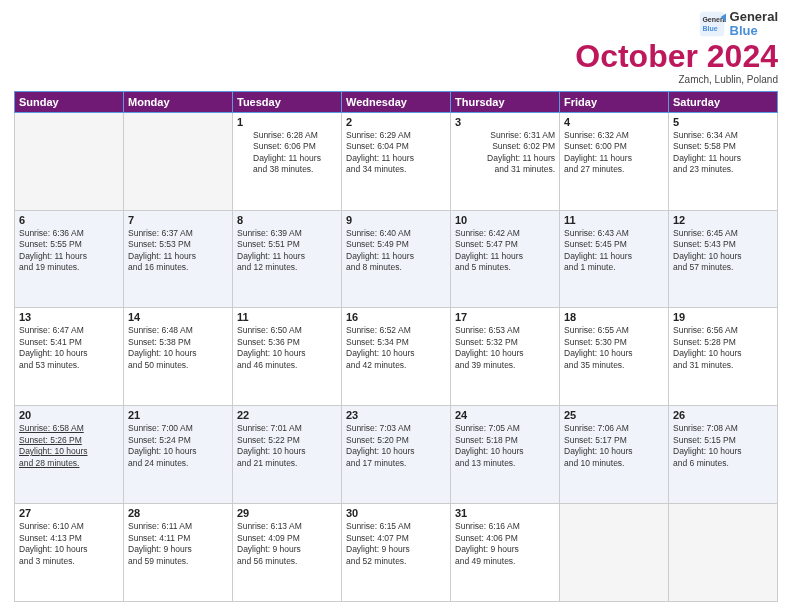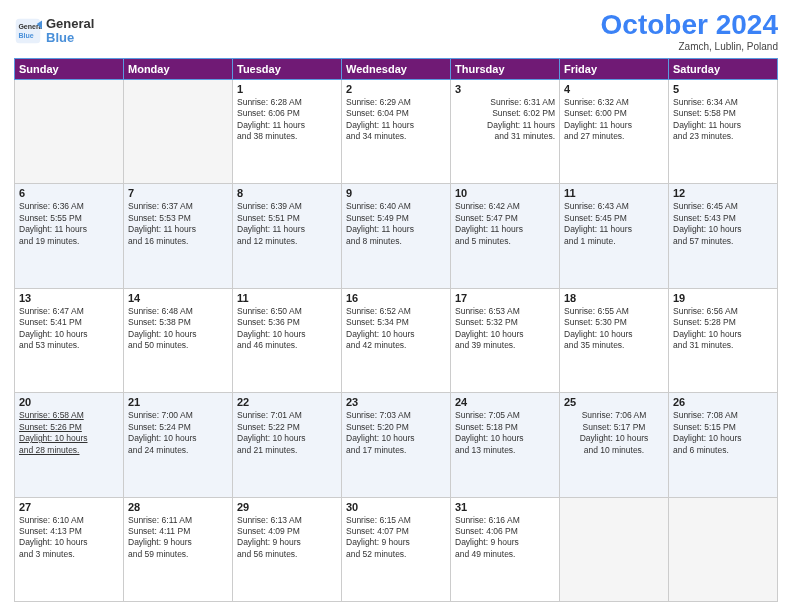--- a/index.html
+++ b/index.html
@@ -14,22 +14,23 @@
       width: 792px;
       height: 612px;
       background: #fff;
       padding: 10px 14px 10px 14px;
       display: flex;
       flex-direction: column;
     }
     .header {
       display: flex;
       justify-content: space-between;
-      align-items: center;
+      align-items: flex-end;
       margin-bottom: 6px;
+      flex-direction: column;
     }
     .logo {
       display: flex;
       align-items: center;
       gap: 4px;
     }
     .logo-text {
       display: flex;
       flex-direction: column;
       font-size: 13px;
@@ -39,23 +40,23 @@
     .logo-text span:first-child { color: #333; }
     .logo-text span:last-child { color: #4a90d9; }
     .logo-icon {
       width: 28px;
       height: 28px;
     }
     .title-block {
       text-align: right;
     }
     .title-block h1 {
-      font-size: 28px;
+      font-size: 32px;
       font-weight: bold;
-      color: #3b82f6;
+      color: #be185d;
       line-height: 1.1;
     }
     .title-block h2 {
       font-size: 10px;
       font-weight: normal;
       color: #444;
     }
     .calendar {
       flex: 1;
       border: 1px solid #ccc;
@@ -132,21 +133,21 @@
           <th>Friday</th>
           <th>Saturday</th>
         </tr>
     </thead>
     <tbody id="calendar-body">
     <tr>
           <td class="empty"></td>
           <td class="empty"></td>
           <td>
             <div class="day-num">1</div>
-            <div class="day-detail" style="white-space: pre-line;">Sunrise: 6:28 AM
+            <div class="day-detail" style="white-space: pre-line; margin-left: 16px;">Sunrise: 6:28 AM
 Sunset: 6:06 PM
 Daylight: 11 hours
 and 38 minutes.</div>
           </td>
           <td>
             <div class="day-num">2</div>
             <div class="day-detail" style="white-space: pre-line;">Sunrise: 6:29 AM
 Sunset: 6:04 PM
 Daylight: 11 hours
 and 34 minutes.</div>
@@ -306,21 +307,21 @@
           </td>
           <td>
             <div class="day-num">24</div>
             <div class="day-detail" style="white-space: pre-line;">Sunrise: 7:05 AM
 Sunset: 5:18 PM
 Daylight: 10 hours
 and 13 minutes.</div>
           </td>
           <td>
             <div class="day-num">25</div>
-            <div class="day-detail" style="white-space: pre-line; text-align: center;">Sunrise: 7:06 AM
+            <div class="day-detail" style="white-space: pre-line;">Sunrise: 7:06 AM
 Sunset: 5:17 PM
 Daylight: 10 hours
 and 10 minutes.</div>
           </td>
           <td>
             <div class="day-num">26</div>
             <div class="day-detail" style="white-space: pre-line;">Sunrise: 7:08 AM
 Sunset: 5:15 PM
 Daylight: 10 hours
 and 6 minutes.</div>

